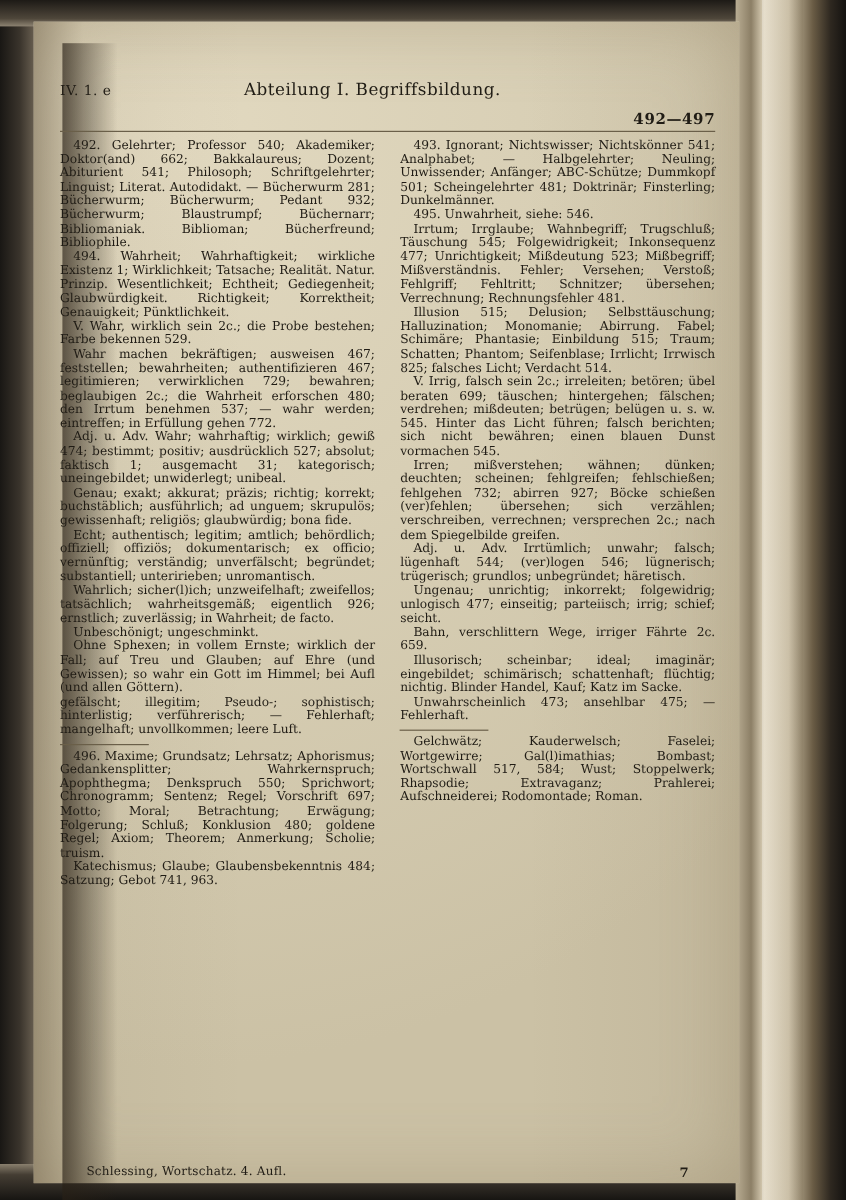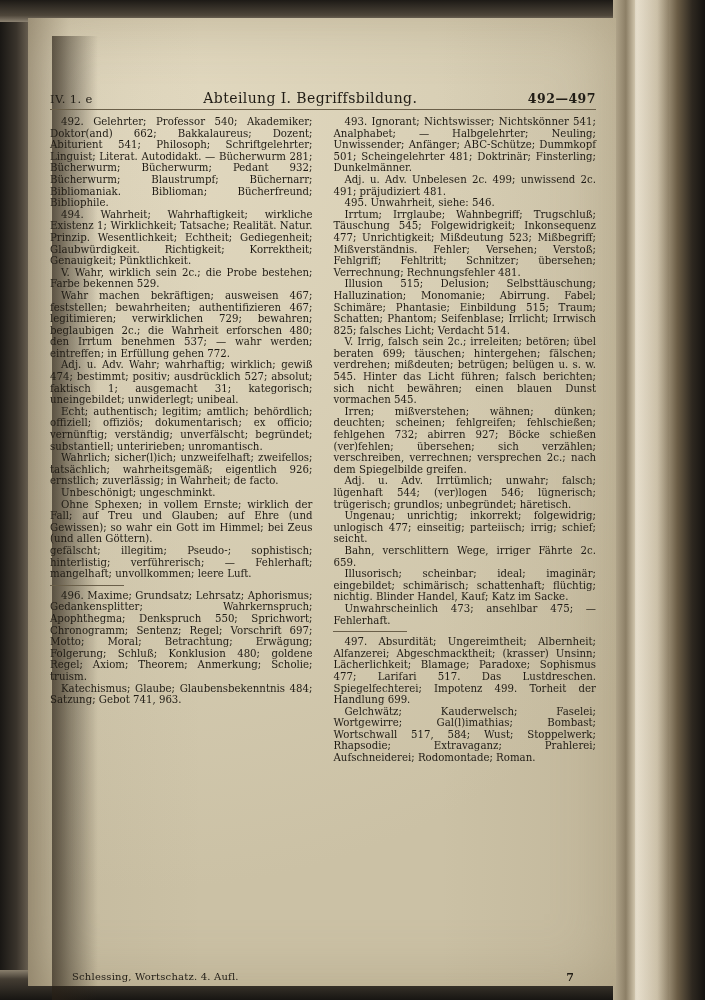--- a/index.html
+++ b/index.html
@@ -81,21 +81,21 @@
   }
   .textblock {
     position: absolute;
     left: 22px;
     top: 26px;
     width: 546px;
     color: #201c15;
   }
   .runhead {
     display: flex;
-    align-items: flex-end;
+    align-items: center;
     justify-content: space-between;
     font-size: 11.5px;
     letter-spacing: 0.4px;
     margin-bottom: 3px;
   }
   .runhead .left { font-size: 11.5px; }
   .runhead .center { font-size: 14px; }
   .runhead .right { font-weight: bold; font-size: 12.5px; letter-spacing: 0.5px; margin-top: 47px; }
   .rule {
     border-top: 1px solid #6a5f49;
@@ -184,47 +184,46 @@
       <div class="rule"></div>
 
       <div class="columns">
 
         <div class="col left">
           <p class="par">492. Gelehrter; Professor 540; Akademiker; Doktor(and) 662; Bakkalaureus; Dozent; Abiturient 541; Philosoph; Schriftgelehrter; Linguist; Literat. Autodidakt. — Bücherwurm 281; Bücherwurm; Bücherwurm; Pedant 932; Bücherwurm; Blaustrumpf; Büchernarr; Bibliomaniak. Biblioman; Bücherfreund; Bibliophile.</p>
           <p class="par">494. Wahrheit; Wahrhaftigkeit; wirkliche Existenz 1; Wirklichkeit; Tatsache; Realität. Natur. Prinzip. Wesentlichkeit; Echtheit; Gediegenheit; Glaubwürdigkeit. Richtigkeit; Korrektheit; Genauigkeit; Pünktlichkeit.</p>
           <p class="par">V. Wahr, wirklich sein 2c.; die Probe bestehen; Farbe bekennen 529.</p>
           <p class="par">Wahr machen bekräftigen; ausweisen 467; feststellen; bewahrheiten; authentifizieren 467; legitimieren; verwirklichen 729; bewahren; beglaubigen 2c.; die Wahrheit erforschen 480; den Irrtum benehmen 537; — wahr werden; eintreffen; in Erfüllung gehen 772.</p>
           <p class="par">Adj. u. Adv. Wahr; wahrhaftig; wirklich; gewiß 474; bestimmt; positiv; ausdrücklich 527; absolut; faktisch 1; ausgemacht 31; kategorisch; uneingebildet; unwiderlegt; unibeal.</p>
+          <p class="par">Genau; exakt; akkurat; präzis; richtig; korrekt; buchstäblich; ausführlich; ad unguem; skrupulös; gewissenhaft; religiös; glaubwürdig; bona fide.</p>
           <p class="par">Echt; authentisch; legitim; amtlich; behördlich; offiziell; offiziös; dokumentarisch; ex officio; vernünftig; verständig; unverfälscht; begründet; substantiell; unteririeben; unromantisch.</p>
           <p class="par">Wahrlich; sicher(l)ich; unzweifelhaft; zweifellos; tatsächlich; wahrheitsgemäß; eigentlich 926; ernstlich; zuverlässig; in Wahrheit; de facto.</p>
           <p class="par">Unbeschönigt; ungeschminkt.</p>
-          <p class="par">Ohne Sphexen; in vollem Ernste; wirklich der Fall; auf Treu und Glauben; auf Ehre (und Gewissen); so wahr ein Gott im Himmel; bei Zeus (und allen Göttern).</p>
+          <p class="par">Ohne Sphexen; in vollem Ernste; wirklich der Fall; auf Treu und Glauben; auf Ehre (und Gewissen); so wahr ein Gott im Himmel; bei Aufl (und allen Göttern).</p>
           <p class="par noind">gefälscht; illegitim; Pseudo-; sophistisch; hinterlistig; verführerisch; — Fehlerhaft; mangelhaft; unvollkommen; leere Luft.</p>
           <div class="sect-rule"></div>
           <p class="par">496. Maxime; Grundsatz; Lehrsatz; Aphorismus; Gedankensplitter; Wahrkernspruch; Apophthegma; Denkspruch 550; Sprichwort; Chronogramm; Sentenz; Regel; Vorschrift 697; Motto; Moral; Betrachtung; Erwägung; Folgerung; Schluß; Konklusion 480; goldene Regel; Axiom; Theorem; Anmerkung; Scholie; truism.</p>
           <p class="par">Katechismus; Glaube; Glaubensbekenntnis 484; Satzung; Gebot 741, 963.</p>
         </div>
 
         <div class="colsep"></div>
 
         <div class="col right">
           <p class="par">493. Ignorant; Nichtswisser; Nichtskönner 541; Analphabet; — Halbgelehrter; Neuling; Unwissender; Anfänger; ABC-Schütze; Dummkopf 501; Scheingelehrter 481; Doktrinär; Finsterling; Dunkelmänner.</p>
-          <p class="par">Adj. u. Adv. Unbelesen 2c. 499; unwissend 2c. 491; präjudiziert 481.</p>
           <p class="par">495. Unwahrheit, siehe: 546.</p>
           <p class="par">Irrtum; Irrglaube; Wahnbegriff; Trugschluß; Täuschung 545; Folgewidrigkeit; Inkonsequenz 477; Unrichtigkeit; Mißdeutung 523; Mißbegriff; Mißverständnis. Fehler; Versehen; Verstoß; Fehlgriff; Fehltritt; Schnitzer; übersehen; Verrechnung; Rechnungsfehler 481.</p>
           <p class="par">Illusion 515; Delusion; Selbsttäuschung; Halluzination; Monomanie; Abirrung. Fabel; Schimäre; Phantasie; Einbildung 515; Traum; Schatten; Phantom; Seifenblase; Irrlicht; Irrwisch 825; falsches Licht; Verdacht 514.</p>
           <p class="par">V. Irrig, falsch sein 2c.; irreleiten; betören; übel beraten 699; täuschen; hintergehen; fälschen; verdrehen; mißdeuten; betrügen; belügen u. s. w. 545. Hinter das Licht führen; falsch berichten; sich nicht bewähren; einen blauen Dunst vormachen 545.</p>
           <p class="par">Irren; mißverstehen; wähnen; dünken; deuchten; scheinen; fehlgreifen; fehlschießen; fehlgehen 732; abirren 927; Böcke schießen (ver)fehlen; übersehen; sich verzählen; verschreiben, verrechnen; versprechen 2c.; nach dem Spiegelbilde greifen.</p>
           <p class="par">Adj. u. Adv. Irrtümlich; unwahr; falsch; lügenhaft 544; (ver)logen 546; lügnerisch; trügerisch; grundlos; unbegründet; häretisch.</p>
           <p class="par">Ungenau; unrichtig; inkorrekt; folgewidrig; unlogisch 477; einseitig; parteiisch; irrig; schief; seicht.</p>
           <p class="par">Bahn, verschlittern Wege, irriger Fährte 2c. 659.</p>
           <p class="par">Illusorisch; scheinbar; ideal; imaginär; eingebildet; schimärisch; schattenhaft; flüchtig; nichtig. Blinder Handel, Kauf; Katz im Sacke.</p>
           <p class="par">Unwahrscheinlich 473; ansehlbar 475; — Fehlerhaft.</p>
           <div class="sect-rule"></div>
-          <p class="par">497. Absurdität; Ungereimtheit; Albernheit; Alfanzerei; Abgeschmacktheit; (krasser) Unsinn; Lächerlichkeit; Blamage; Paradoxe; Sophismus 477; Larifari 517. Das Lustdreschen. Spiegelfechterei; Impotenz 499. Torheit der Handlung 699.</p>
           <p class="par">Gelchwätz; Kauderwelsch; Faselei; Wortgewirre; Gal(l)imathias; Bombast; Wortschwall 517, 584; Wust; Stoppelwerk; Rhapsodie; Extravaganz; Prahlerei; Aufschneiderei; Rodomontade; Roman.</p>
         </div>
 
       </div>
 
       <div class="footline">
         <span class="sig">Schlessing, Wortschatz. 4. Aufl.</span>
         <span class="pgc">97</span>
         <span class="sheet">7</span>
       </div>

